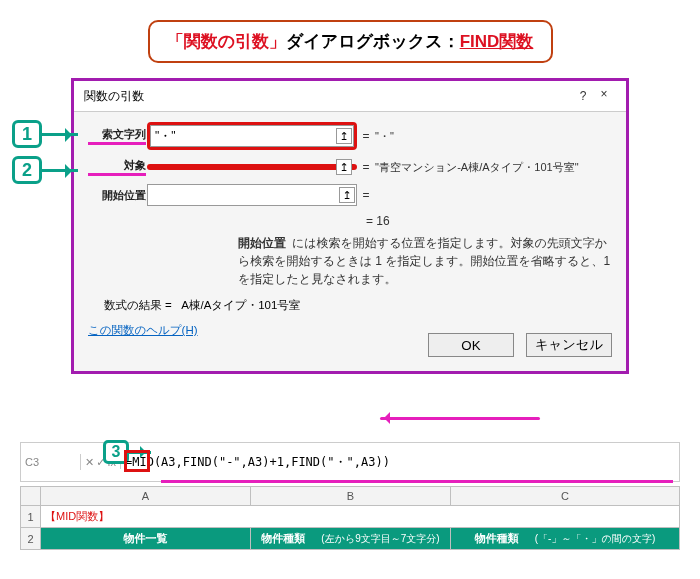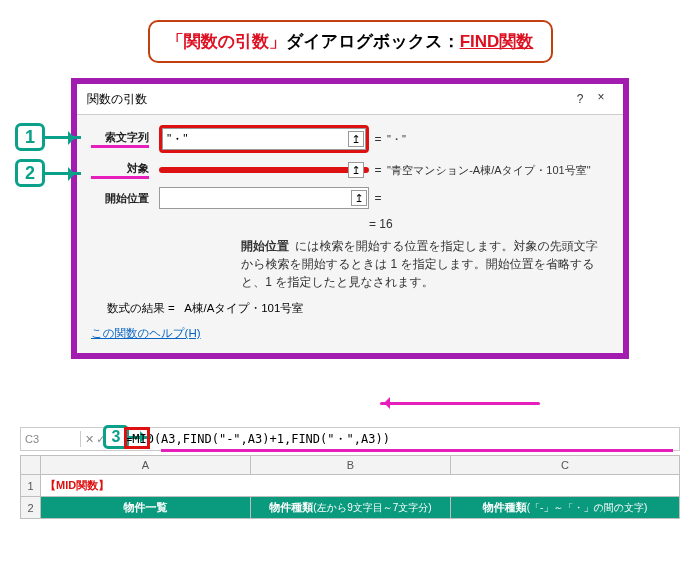--- a/index.html
+++ b/index.html
@@ -4,30 +4,30 @@
 <style>
 * { box-sizing: border-box; margin: 0; padding: 0; }
 body { font-family: "Meiryo UI", "MS PGothic", sans-serif; font-size: 12px; background: #fff; }
 
 
 .title-banner { margin: 20px auto 15px; width: 405px; padding: 8px 14px; border: 2px solid #c04010; border-radius: 10px; background: #fff; font-size: 17px; font-weight: bold; text-align: center; }
 .title-banner .red { color: #d12; }
 .title-banner .find { color: #d12; text-decoration: underline; text-decoration-color: #d12; }
 
 
-.dialog { margin: 0 auto; width: 558px; border: 6px solid #a21caf; background: #f5f5f5; }
+.dialog { margin: 0 auto; width: 558px; border: 3px solid #a21caf; background: #f5f5f5; }
 .dialog-title { display: flex; align-items: center; padding: 6px 10px; background: #fff; border-bottom: 1px solid #ccc; }
 .dialog-title .txt { flex: 1; }
 .dialog-title .q { width: 18px; text-align: center; color: #333; }
 .dialog-title .x { width: 24px; height: 18px; text-align: center; color: #333; }
 .dialog-body { padding: 10px 14px 12px; }
 .fn-name { color: #555; margin-bottom: 6px; }
 
 .argrow { display: flex; align-items: center; margin-bottom: 8px; position: relative; }
-.argrow .label { width: 58px; text-align: right; font-weight: bold; color: #222; margin-right: 10px; font-size: 11px; }
+.argrow .label { width: 58px; text-align: right; font-weight: bold; color: #222; margin-right: 1px; font-size: 11px; }
 .argrow .label.u1 { border-bottom: 3px solid #e61fbc; }
 .argrow .inputwrap { width: 210px; position: relative; }
 .argrow .inputwrap input { width: 100%; height: 22px; padding: 2px 22px 2px 4px; border: 1px solid #999; background: #fff; font-size: 12px; }
 .argrow .inputwrap.redbox { border: 3px solid #d11; border-radius: 4px; }
 .argrow .pick { position: absolute; right: 2px; top: 50%; transform: translateY(-50%); width: 16px; height: 16px; border: 1px solid #999; background: #fff; font-size: 11px; text-align: center; line-height: 14px; }
 .argrow .eq { width: 18px; text-align: center; color: #333; }
 .argrow .result { flex: 1; color: #333; font-size: 11px; }
 .argrow .result.gray { color: #999; }
 
 .callout-num { position: absolute; left: -76px; top: -2px; display: flex; align-items: center; }
@@ -46,39 +46,39 @@
 .dialog-buttons button { width: 86px; height: 24px; border: 1px solid #888; background: #eee; }
 
 
 .fbar-callout { width: 660px; margin: 26px auto 4px; position: relative; height: 38px; }
 .fbar-callout .box { position: absolute; right: 60px; top: 0; border: 3px solid #e61fbc; border-radius: 10px; padding: 4px 16px; font-weight: bold; font-size: 16px; background: #fff; }
 .fbar-callout .line { position: absolute; right: 140px; top: 17px; width: 160px; height: 3px; background: #e61fbc; border-radius: 2px; }
 .fbar-callout .line:before { content: ""; position: absolute; left: -2px; top: -5px; border: 6px solid transparent; border-right-color: #e61fbc; }
 
 
 .formula-bar-wrap { width: 660px; margin: 0 auto; }
-.formula-bar { display: flex; align-items: center; border: 1px solid #ccc; height: 24px; background: #fff; position: relative; }
+.formula-bar { display: flex; align-items: center; border: 1px solid #ccc; height: 40px; background: #fff; position: relative; }
 .name-box { width: 60px; padding: 2px 4px; border-right: 1px solid #ccc; color: #888; font-size: 11px; }
 .fb-btns { display: flex; align-items: center; gap: 2px; padding: 0 4px; border-right: 1px solid #ccc; color: #888; font-size: 11px; }
 .fb-formula { flex: 1; padding: 2px 4px; font-family: Consolas, monospace; font-size: 12px; position: relative; }
 .fb-formula .redmark { position: absolute; left: 3px; top: -2px; width: 26px; height: 22px; border: 3px solid #d11; }
 .fb-pink-line { position: absolute; left: 140px; right: 6px; bottom: -2px; height: 3px; background: #e61fbc; }
 .fb-callout-3 { position: absolute; left: 82px; top: -3px; display: flex; align-items: center; }
 .fb-callout-3 .box { width: 26px; height: 24px; border: 3px solid #0aa089; border-radius: 5px; background: #fff; color: #0aa089; font-weight: bold; font-size: 16px; text-align: center; line-height: 18px; }
 .fb-callout-3 .arrow { width: 22px; height: 3px; background: #0aa089; position: relative; }
 .fb-callout-3 .arrow:after { content: ""; position: absolute; right: -1px; top: -5px; border: 6px solid transparent; border-left-color: #0aa089; }
 
 
 .sheet { width: 660px; margin: 4px auto 0; border-collapse: collapse; }
 .sheet th, .sheet td { border: 1px solid #bfbfbf; font-size: 11px; padding: 3px 4px; background: #fff; vertical-align: middle; }
 .sheet .colhdr { background: #f3f3f3; color: #555; text-align: center; font-weight: normal; }
 .sheet .rowhdr { background: #f3f3f3; color: #555; text-align: center; width: 20px; font-weight: normal; }
-.sheet .title-cell { color: #d11; font-weight: bold; }
+.sheet .title-cell { color: #d11; font-weight: normal; }
 .sheet .hdr-teal { background: #0a9a7e; color: #fff; font-weight: bold; text-align: center; }
-.sheet .hdr-teal .sm { font-weight: normal; font-size: 10px; }
+.sheet .hdr-teal .sm { font-weight: normal; font-size: 10px; padding-left: 16px; }
 </style>
 </head>
 <body>
 
 <div class="title-banner">
   <span class="red">「関数の引数」</span><span>ダイアログボックス：</span><span class="find">FIND関数</span>
 </div>
 
 <div class="dialog">
   <div class="dialog-title">
@@ -128,20 +128,24 @@
 
     <div class="desc2"><span class="h">開始位置</span><span>には検索を開始する位置を指定します。対象の先頭文字から検索を開始するときは 1 を指定します。開始位置を省略すると、1 を指定したと見なされます。</span></div>
 
     <div class="formula-result">
       <span>数式の結果 =</span>&nbsp;&nbsp;
       <span>A棟/Aタイプ・101号室</span>
     </div>
 
     <div style="display:flex;align-items:flex-start;">
       <a class="help-link">この関数のヘルプ(H)</a>
+      <div class="dialog-buttons" style="flex:1;">
+        <button>OK</button>
+        <button>キャンセル</button>
+      </div>
     </div>
   </div>
 </div>
 
 <div class="fbar-callout">
   <div class="line"></div>
 </div>
 
 <div class="formula-bar-wrap">
   <div class="formula-bar">

